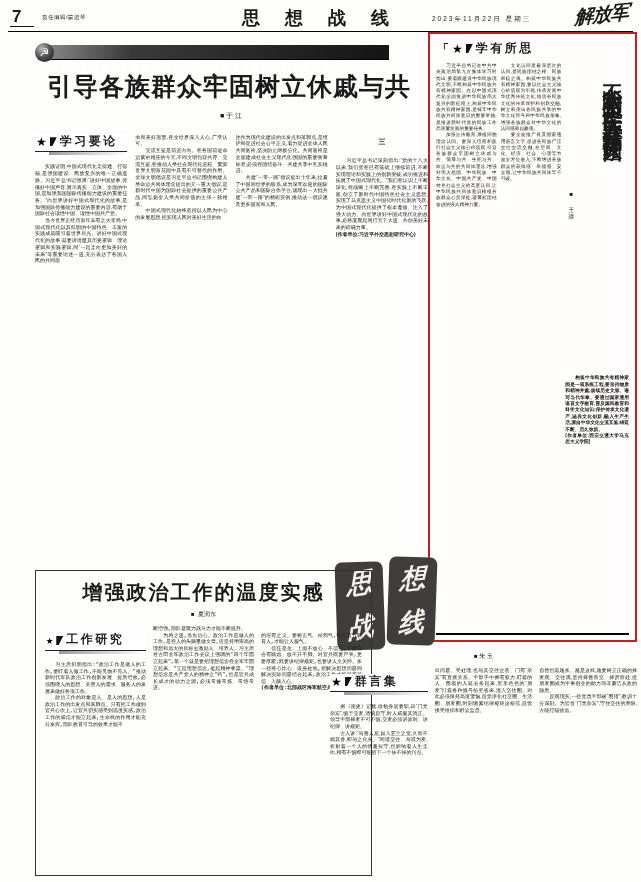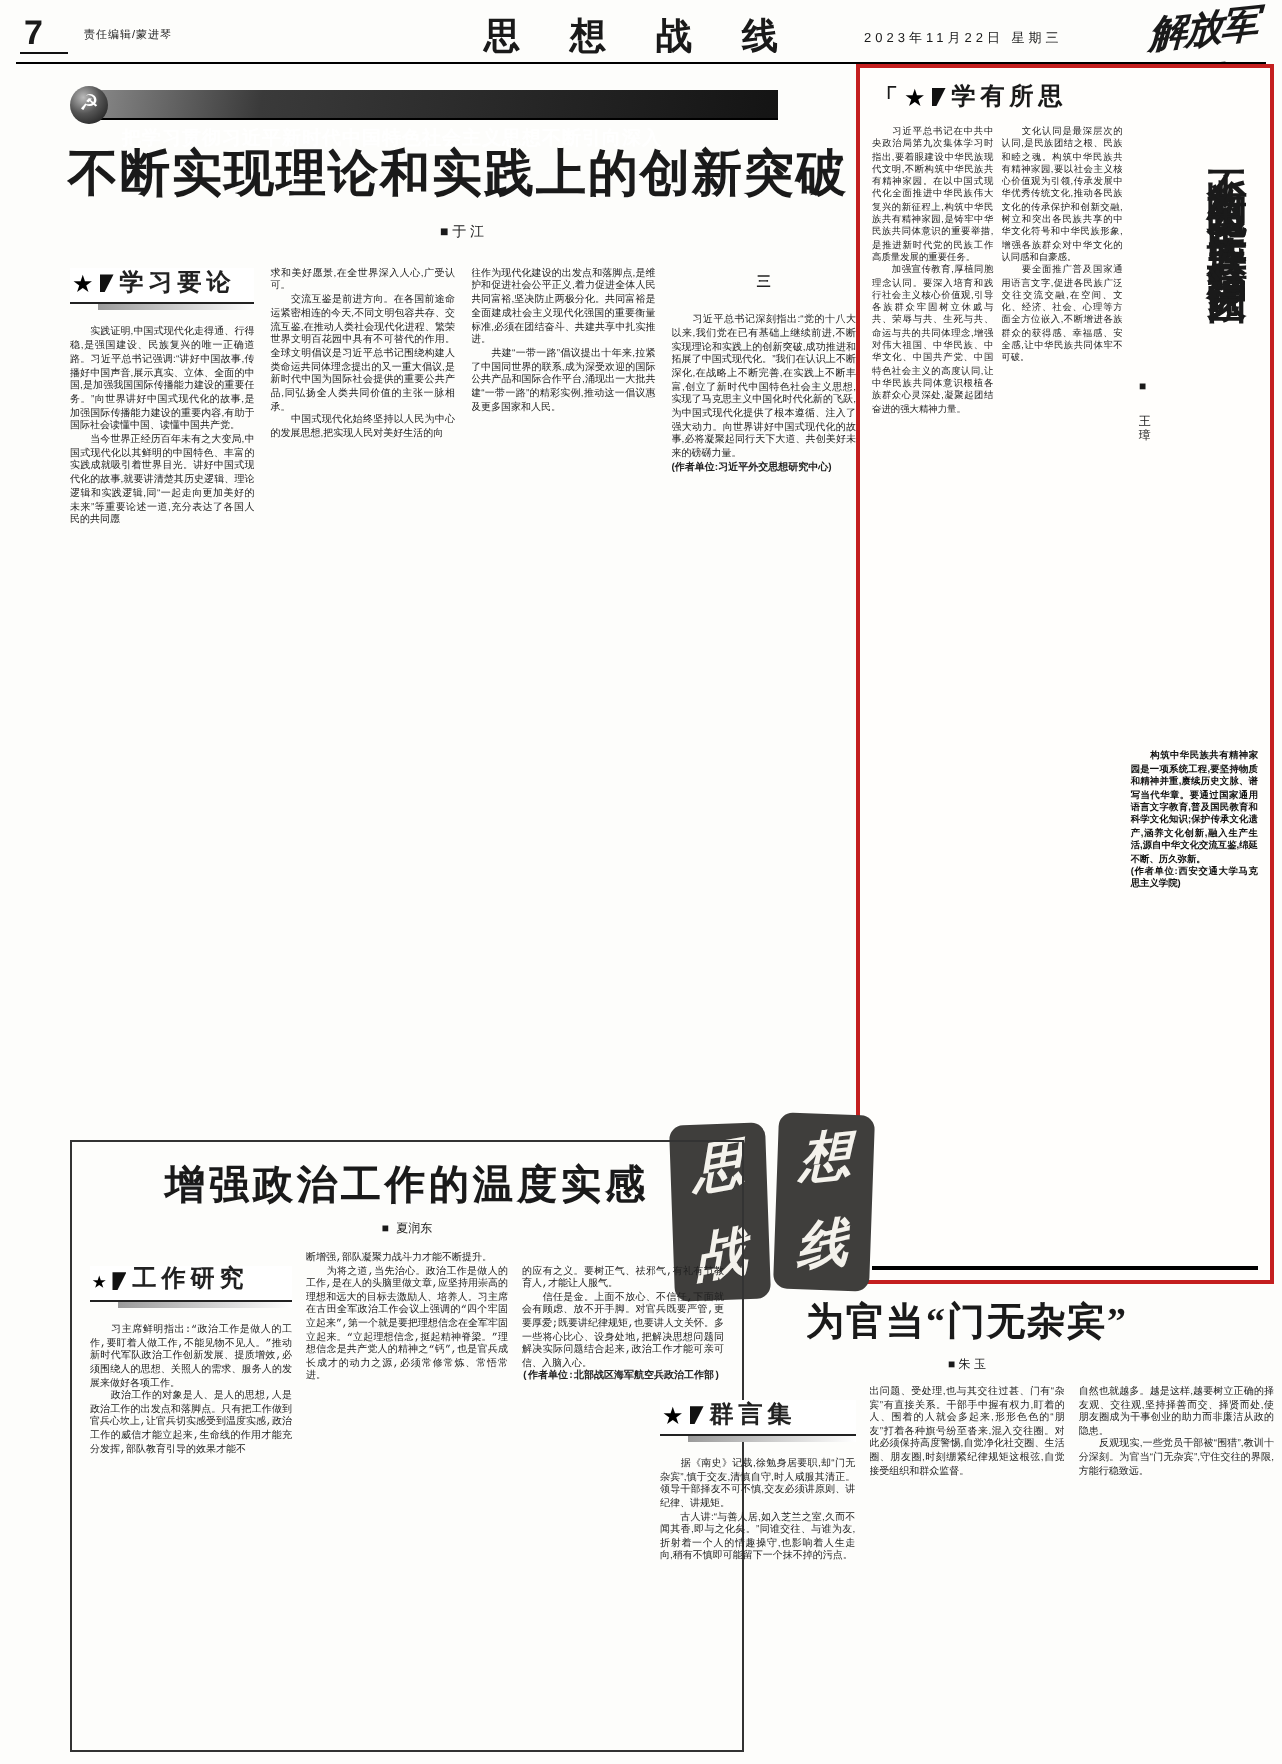--- a/index.html
+++ b/index.html
@@ -97,21 +97,21 @@
   <div class="hdr-date">2023年11月22日 星期三</div>
   <div class="hdr-masthead">解放军报</div>
   <div class="hdr-rule"></div>
 
   <div class="banner">
     <div class="banner-bar"></div>
     <div class="banner-emblem">☭</div>
     <div class="banner-text">把学习贯彻习近平新时代中国特色社会主义思想不断引向深入</div>
   </div>
 
-  <div class="main-title">不断实现理论和实践上的创新突破</div>
+  <div class="main-title">引导各族群众牢固树立休戚与共</div>
   <div class="main-byline">■ 于 江</div>
   <div class="main-cols">
     <div class="mcol">
       <div class="sec-head">
         <span class="star">★</span>
         <span class="zslash"></span>
         <span class="sec-label">学习要论</span>
       </div>
       <span>　　实践证明,中国式现代化走得通、行得稳,是强国建设、民族复兴的唯一正确道路。习近平总书记强调:“讲好中国故事,传播好中国声音,展示真实、立体、全面的中国,是加强我国国际传播能力建设的重要任务。”向世界讲好中国式现代化的故事,是加强国际传播能力建设的重要内容,有助于国际社会读懂中国、读懂中国共产党。
 　　当今世界正经历百年未有之大变局,中国式现代化以其鲜明的中国特色、丰富的实践成就吸引着世界目光。讲好中国式现代化的故事,就要讲清楚其历史逻辑、理论逻辑和实践逻辑,同“一起走向更加美好的未来”等重要论述一道,充分表达了各国人民的共同愿</span>
@@ -185,21 +185,20 @@
 　　为将之道,当先治心。政治工作是做人的工作,是在人的头脑里做文章,应坚持用崇高的理想和远大的目标去激励人、培养人。习主席在古田全军政治工作会议上强调的“四个牢固立起来”,第一个就是要把理想信念在全军牢固立起来。“立起理想信念,挺起精神脊梁。”理想信念是共产党人的精神之“钙”,也是官兵成长成才的动力之源,必须常修常炼、常悟常进。</div>
       <div class="wcol">
         <span>的应有之义。要树正气、祛邪气,有礼有节教育人,才能让人服气。
 　　信任是金。上面不放心、不信任,下面就会有顾虑、放不开手脚。对官兵既要严管,更要厚爱;既要讲纪律规矩,也要讲人文关怀。多一些将心比心、设身处地,把解决思想问题同解决实际问题结合起来,政治工作才能可亲可信、入脑入心。</span>
         <span class="attribution">(作者单位:北部战区海军航空兵政治工作部)</span>
       </div>
     </div>
   </div>
 
   <div class="voices">
-    <div class="voices-title">为官当“门无杂宾”</div>
     <div class="voices-byline">■ 朱 玉</div>
     <div class="voices-cols">
       <div class="vcol">
         <div class="sec-head">
           <span class="star">★</span>
           <span class="zslash"></span>
           <span class="sec-label">群言集</span>
         </div>
         <span>　　据《南史》记载,徐勉身居要职,却“门无杂宾”,慎于交友,清慎自守,时人咸服其清正。领导干部择友不可不慎,交友必须讲原则、讲纪律、讲规矩。
 　　古人讲:“与善人居,如入芝兰之室,久而不闻其香,即与之化矣。”同谁交往、与谁为友,折射着一个人的情趣操守,也影响着人生走向,稍有不慎即可能留下一个抹不掉的污点。</span>

